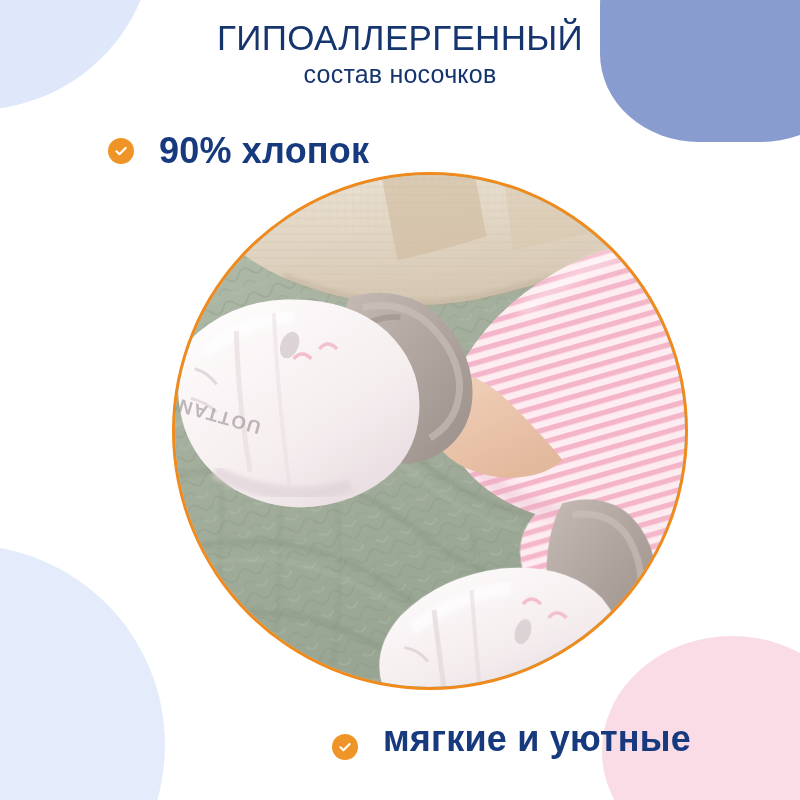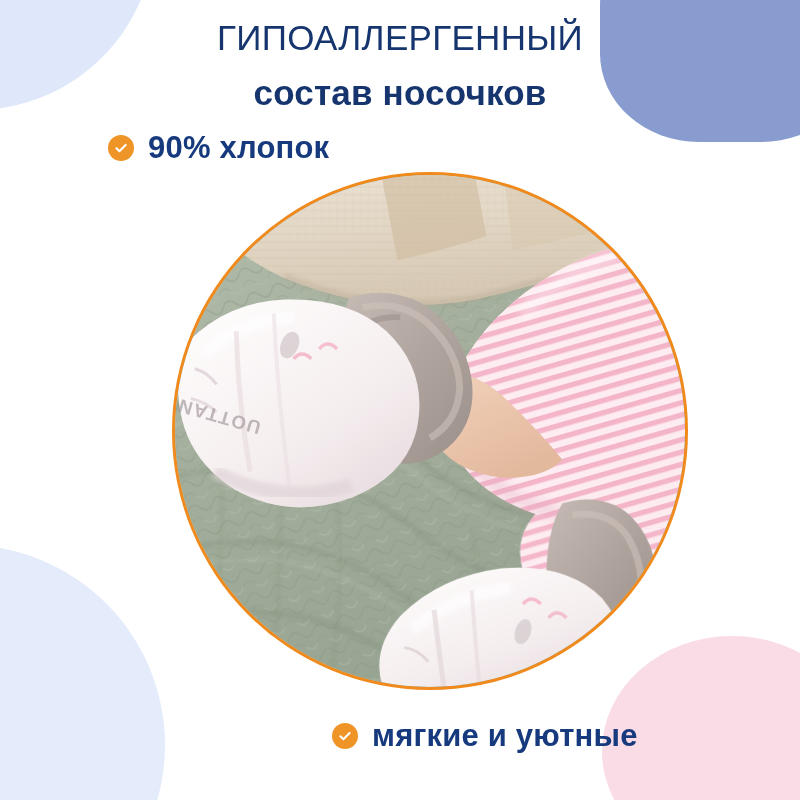--- a/index.html
+++ b/index.html
@@ -48,57 +48,58 @@
   }
   #title-line1 {
     font-size:35px;
     font-weight:normal;
     letter-spacing:0.3px;
     color:#16356e;
     line-height:1.12;
     white-space:nowrap;
   }
   #title-line2 {
-    font-size:35px;
-    font-weight:bold;
+    font-size:25px;
+    font-weight:normal;
     letter-spacing:0.2px;
     color:#16356e;
     line-height:1.2;
-    margin-top:15px;
+    margin-top:2px;
     white-space:nowrap;
   }
 
   
   .bullet {
     position:absolute;
     display:flex;
     align-items:center;
     gap:14px;
     z-index:6;
   }
   #bullet-cotton { left:108px; top:130px; }
-  #bullet-cozy  { left:332px; top:718px; }
+  #bullet-cozy  { left:332px; top:718px;align-items:flex-end; }
 
   .check-icon {
     width:26px; height:26px;
     flex:0 0 26px;
     border-radius:50%;
     background:#ef9426;
     display:flex;
     align-items:center;
     justify-content:center;
   }
   .check-icon svg { display:block; }
 
   .bullet-label {
-    font-size:31px;
+    font-size:36px;
     font-weight:bold;
     color:#163a7d;
     letter-spacing:0.2px;
     white-space:nowrap;
+    margin-left:11px;
   }
 
   
   #photo-circle {
     position:absolute;
     left:172px; top:172px;
     width:516px; height:518px;
     border-radius:50%;
     border:3px solid #f08a1c;
     overflow:hidden;

